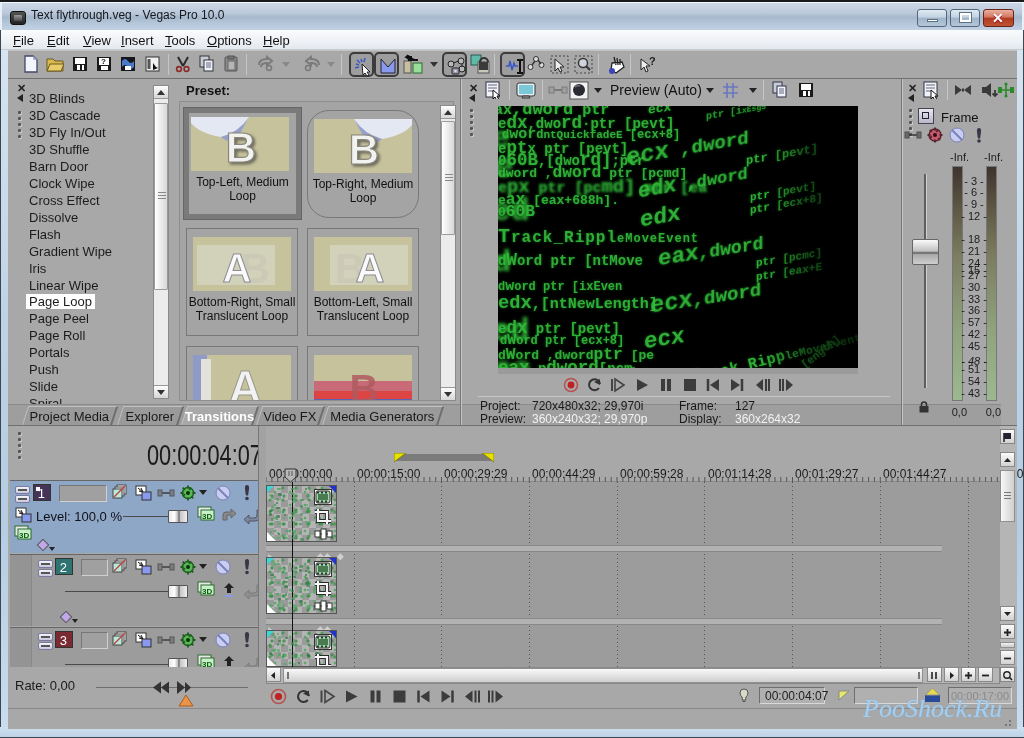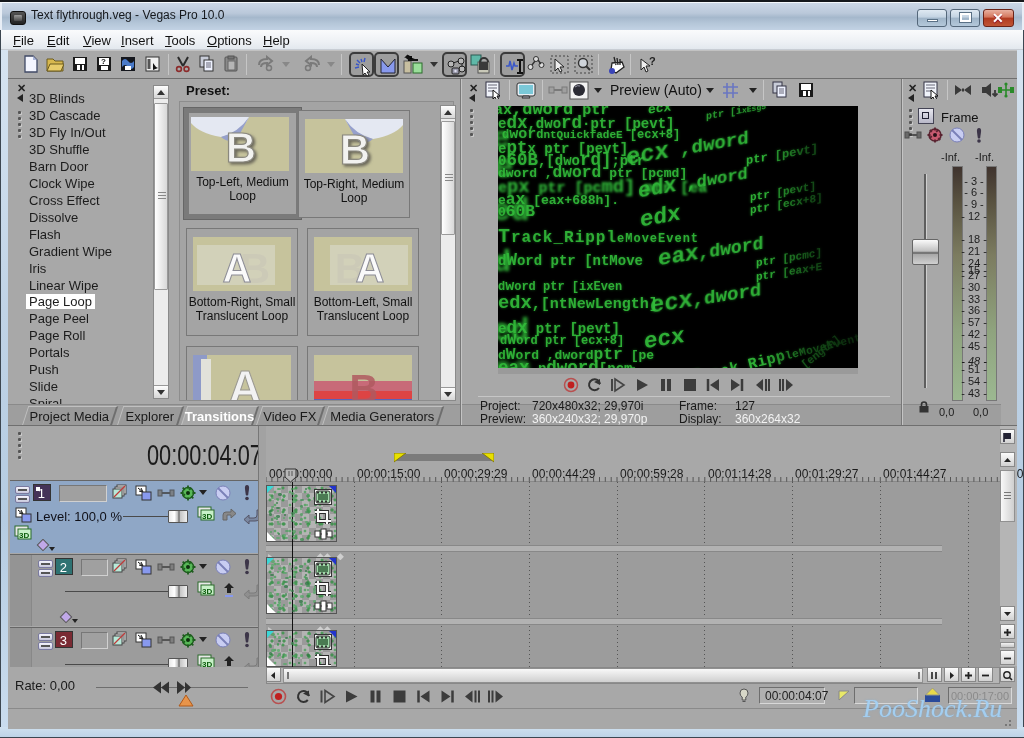--- a/index.html
+++ b/index.html
@@ -58,21 +58,21 @@
 .tab.active span { color:#fff; font-weight:bold; }
 
 #vtoolbar { position:absolute; left:456px; top:0px; width:446px; height:25px; }
 #video { position:absolute; left:490px; top:27px; width:360px; height:268px; background:#000; overflow:hidden; }
 #vtransport { position:absolute; left:490px; top:296px; width:360px; height:20px; }
 .vstat { position:absolute; font-size:12px; color:#1a1a1a; }
 .wv { color:#f2f2f2 !important; }
 
 #mixer { position:absolute; left:895px; top:0px; width:114px; height:347px; }
 .meter { position:absolute; top:87px; width:11px; height:235px; background:linear-gradient(#3f332e 0%, #57503f 14%, #7c7c60 38%, #8fa37e 70%, #9cb891 100%); border:1px solid #777; }
-.mnum { position:absolute; font-size:11px; color:#1d1d1d; width:22px; }
+.mnum { position:absolute; font-size:11px; color:#1d1d1d; width:22px; text-align:right; }
 .msc { position:absolute; left:58px; width:26px; text-align:center; font-size:11px; color:#1d1d1d; }
 .gt { position:absolute; opacity:0.93; color:#32bc3a; text-shadow:0 0 3px rgba(50,190,60,0.55); font-family:"Liberation Mono",monospace; white-space:nowrap; font-weight:bold; }
 .gt b { font-weight:bold; font-size:1.25em; }
 .tp { position:absolute; top:2px; }
 
 #timeline { left:8px; top:425px; width:1009px; height:302px; background:#a8a8a8; border-top:1px solid #6f6f6f; }
 .trkhdr { position:absolute; left:2px; width:250px; }
 .tnum { position:absolute; width:18px; height:17px; color:#fff; font-size:13px; text-align:right; padding-right:5px; line-height:17px; border:1px solid #333; }
 .tname { position:absolute; height:17px; background:#9c9c9c; border:1px solid #777; border-bottom-color:#d0d0d0; border-right-color:#d0d0d0; }
 .mm { position:absolute; width:15px; height:8px; background:linear-gradient(#f4f4fc,#c8c8dc); border:1px solid #7a7aa0; border-radius:2px; }
@@ -335,21 +335,21 @@
               <path d="M30 20 Q48 15 58 0 L46 22 Q38 27 30 20" fill="#96a0cc"></path>
               <text x="50" y="45" text-anchor="middle" font-size="42" font-weight="bold" fill="#f2f2f0" stroke="#8a887e" stroke-width="1.2" filter="url(#sh)">B</text>
               <defs>
                 <filter id="sh">
                   <feDropShadow dx="2" dy="2" stdDeviation="1.5" flood-color="#6a685a"></feDropShadow>
                 </filter>
               </defs>
             </svg></div>
         <div class="pcap">Top-Left, Medium<br>Loop</div>
       </div>
-      <div class="pcell" style="left:118px; top:8px;">
+      <div class="pcell" style="left:127px; top:8px;border-radius:22px;">
         <div class="pimg"><svg width="98" height="54">
               <rect width="98" height="54" fill="#c6c39c"></rect>
               <path d="M98 0 L40 0 Q46 14 68 20 Q90 16 98 6 Z" fill="#e4e8f2"></path>
               <path d="M68 20 Q50 15 40 0 L52 22 Q60 27 68 20" fill="#96a0cc"></path>
               <text x="50" y="45" text-anchor="middle" font-size="42" font-weight="bold" fill="#f2f2f0" stroke="#8a887e" stroke-width="1.2" filter="url(#sh)">B</text>
             </svg></div>
         <div class="pcap">Top-Right, Medium<br>Loop</div>
       </div>
       <div class="pcell" style="left:6px; top:126px;">
         <div class="pimg"><svg width="98" height="54">

